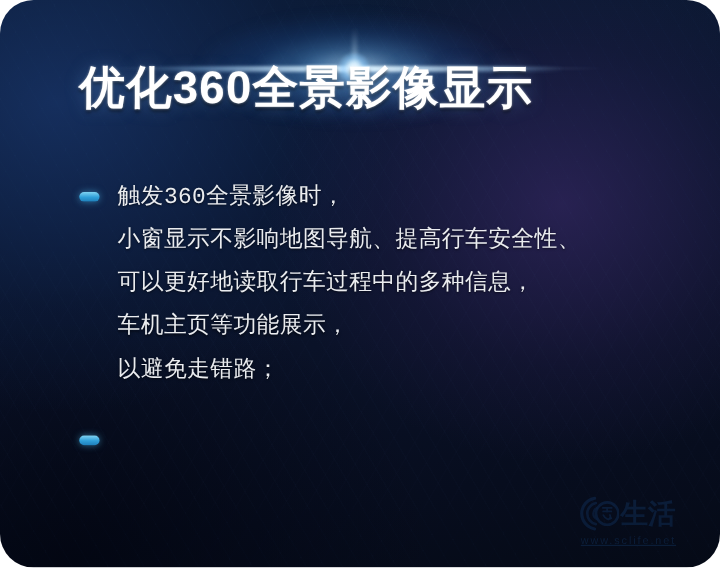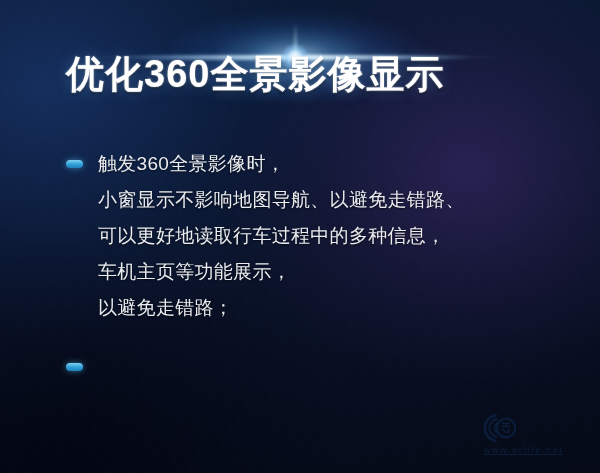--- a/index.html
+++ b/index.html
@@ -20,20 +20,21 @@
     overflow: hidden;
     background:
       
       radial-gradient(ellipse 340px 300px at 78% 36%, rgba(64,44,112,0.55) 0%, rgba(40,30,78,0.28) 45%, rgba(0,0,0,0) 72%),
       
       radial-gradient(ellipse 420px 340px at 8% 18%, rgba(24,52,104,0.80) 0%, rgba(14,32,70,0.34) 50%, rgba(0,0,0,0) 76%),
       
       radial-gradient(ellipse 380px 300px at 10% 100%, rgba(2,5,16,0.85) 0%, rgba(3,7,20,0.35) 52%, rgba(0,0,0,0) 80%),
       
       linear-gradient(170deg, #0b1b34 0%, #0a1730 30%, #0a1228 58%, #070d1e 82%, #050a16 100%);
+    border-radius: 28px;
   }
 
   
   #mesh {
     position: absolute;
     inset: 0;
     opacity: 0.16;
     background-image:
       repeating-linear-gradient(60deg, rgba(120,160,220,0.10) 0px, rgba(120,160,220,0.10) 1px, rgba(0,0,0,0) 1px, rgba(0,0,0,0) 13px),
       repeating-linear-gradient(-60deg, rgba(120,160,220,0.07) 0px, rgba(120,160,220,0.07) 1px, rgba(0,0,0,0) 1px, rgba(0,0,0,0) 17px);
@@ -156,20 +157,21 @@
     background: linear-gradient(to bottom, #7fd3f2 0%, #2f9fd8 55%, #1f7fba 100%);
     box-shadow: 0 0 6px rgba(80,190,240,0.55);
   }
   .bullet-line {
     font-size: 19px;
     line-height: 36px;
     color: #eaecef;
     white-space: nowrap;
     text-shadow: 0 1px 2px rgba(0,0,0,0.6);
     letter-spacing: 0.3px;
+    font-family: Liberation Mono, monospace;
   }
 
   
   #watermark {
     position: absolute;
     left: 482px;
     top: 412px;
     width: 112px;
     height: 54px;
     pointer-events: none;
@@ -225,21 +227,21 @@
     <div class="core"></div>
   </div>
 
   <div id="title">优化360全景影像显示</div>
 
   <div id="body">
 
     <div class="bullet-block">
       <span class="bullet-marker"></span>
       <div class="bullet-line">触发360全景影像时，</div>
-      <div class="bullet-line">小窗显示不影响地图导航、以避免走错路、</div>
+      <div class="bullet-line">小窗显示不影响地图导航、提高行车安全性、</div>
       <div class="bullet-line">可以更好地读取行车过程中的多种信息，</div>
       <div class="bullet-line">车机主页等功能展示，</div>
       <div class="bullet-line">以避免走错路；</div>
     </div>
 
     <div class="bullet-block">
       <span class="bullet-marker"></span>
     </div>
 
   </div>
@@ -248,17 +250,18 @@
     <div class="wm-row">
       <span class="wm-logo">
         <svg width="34" height="30" viewBox="0 0 34 30" fill="none">
           <path d="M13.5 2.2 A13 13 0 0 0 13.5 27.8" stroke="rgba(16,46,86,0.9)" stroke-width="2.6" fill="none" stroke-linecap="round"></path>
           <path d="M14.5 6.2 A9 9 0 0 0 14.5 23.8" stroke="rgba(16,46,86,0.85)" stroke-width="2.2" fill="none" stroke-linecap="round"></path>
           <path d="M15.5 10.4 A5 5 0 0 0 15.5 19.6" stroke="rgba(16,46,86,0.8)" stroke-width="2" fill="none" stroke-linecap="round"></path>
           <circle cx="24" cy="15" r="9.3" stroke="rgba(16,46,86,0.9)" stroke-width="2.2" fill="none"></circle>
           <path d="M20.3 10.2 h7.4 M20.6 13.2 h6.8 M23.9 10.4 v3 M20.8 16.3 c1.6 3.4 4.3 3.9 6.6 2.6 M26.3 16.2 c0.8 1.6 0 3.1 -1.3 3.7" stroke="rgba(16,46,86,0.92)" stroke-width="1.5" fill="none" stroke-linecap="round"></path>
         </svg>
       </span>
+      <span class="wm-name">生活</span>
     </div>
     <div class="wm-url">www.sclife.net</div>
   </div>
 
 </div>
 
 </body></html>

